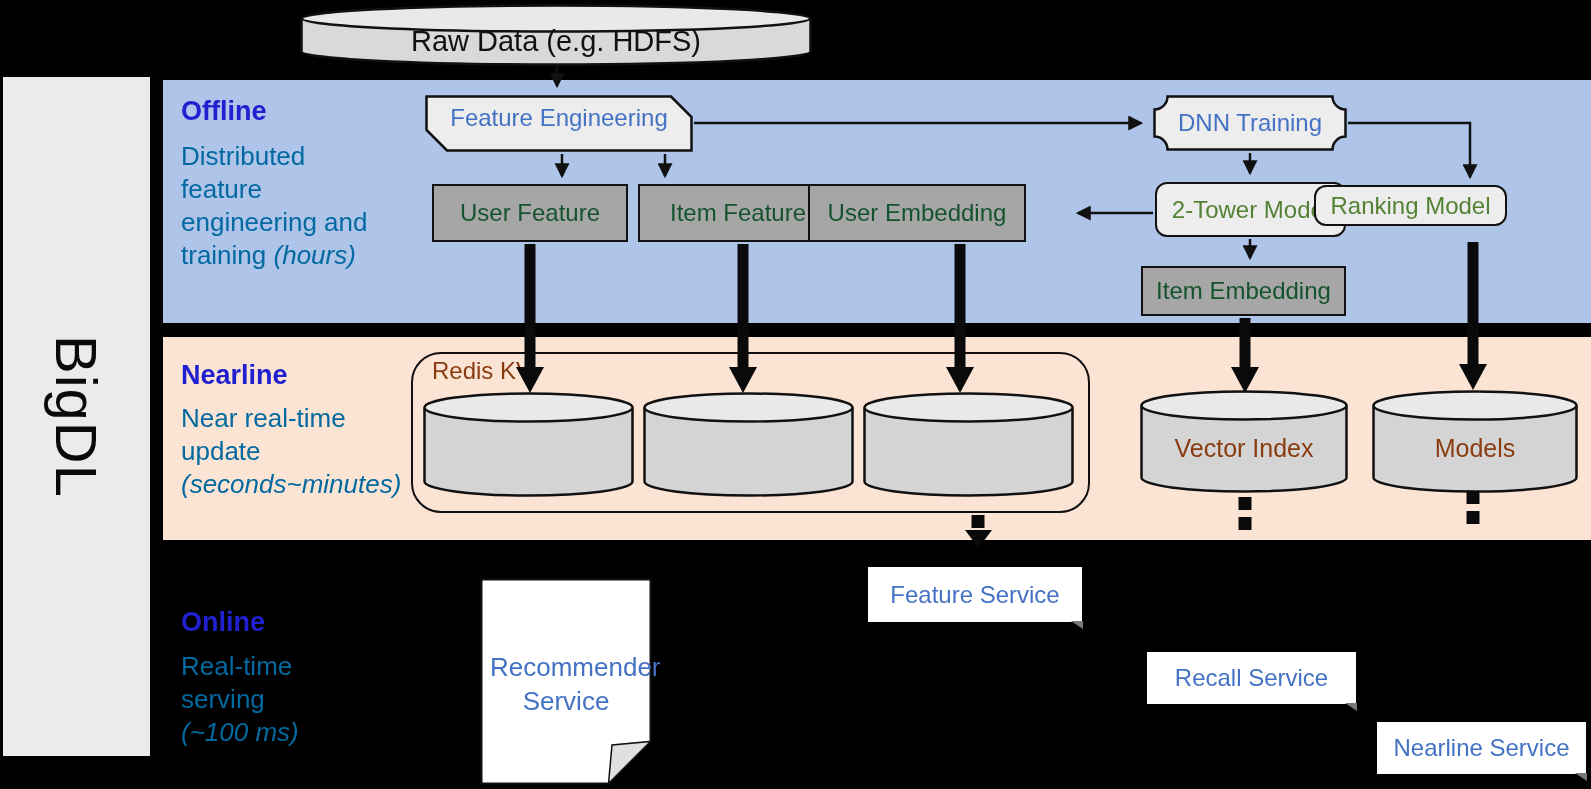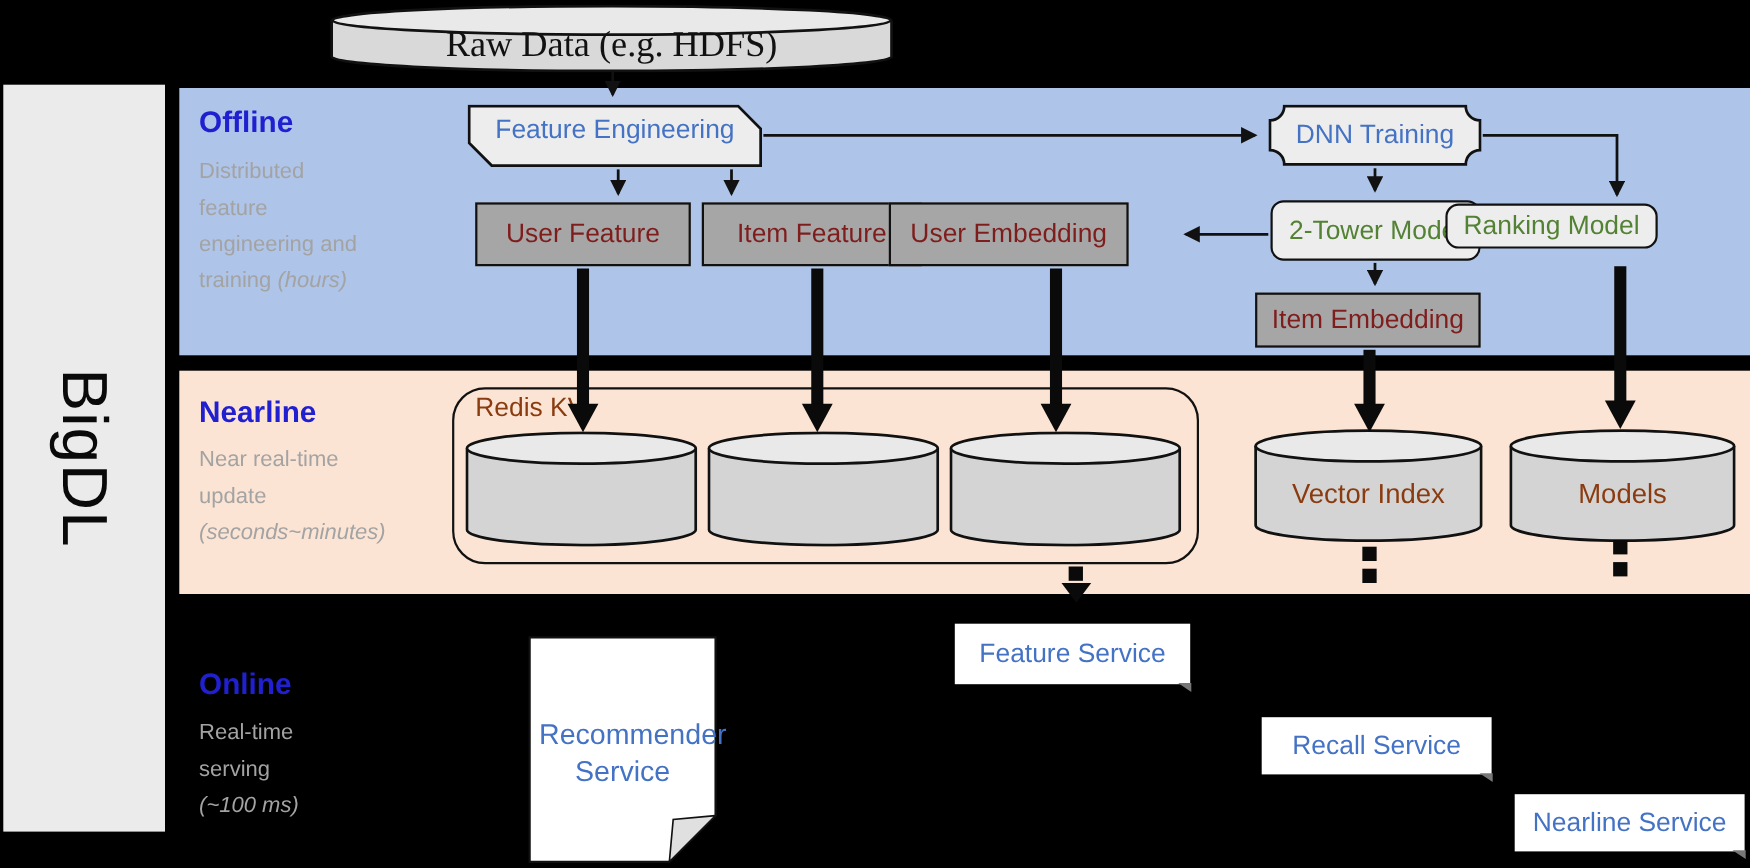--- a/index.html
+++ b/index.html
@@ -11,25 +11,25 @@
   
   .bigdl-bar{left:3px;top:77px;width:147px;height:679px;background:#ebebeb;
     display:flex;align-items:center;justify-content:center;z-index:2;}
   .bigdl-text{transform:rotate(90deg);font-size:58px;color:#0a0a0a;white-space:nowrap;letter-spacing:1px;}
   
   .band{left:163px;width:1428px;z-index:1;}
   .band-offline{top:80px;height:243px;background:#aec4e8;}
   .band-nearline{top:337px;height:203px;background:#fce4d4;}
   
   .sec-title{font-size:27px;font-weight:700;color:#2020d0;z-index:7;}
-  .sec-desc{font-size:20px;color:#a3a3a3;line-height:33px;z-index:7;}
+  .sec-desc{font-size:26px;color:#0369a1;line-height:33px;z-index:7;}
   .sec-desc em{font-style:italic;}
   
   .node-dark{background:#a6a6a6;border:2.5px solid #111;display:flex;align-items:center;justify-content:center;
-    font-size:24px;color:#7f1d1d;z-index:6;box-sizing:border-box;}
+    font-size:24px;color:#14532d;z-index:6;box-sizing:border-box;}
   .node-rounded{background:#ededed;border:2.5px solid #111;border-radius:12px;display:flex;align-items:center;justify-content:center;
     font-size:24px;z-index:6;box-sizing:border-box;}
   .green-text{color:#548235;}
   .blue-text{color:#4472c4;}
   .brown-text{color:#8a3c10;}
   .svg-node{z-index:6;}
   .label-overlay{position:absolute;inset:0;display:flex;align-items:center;justify-content:center;
     font-size:24px;pointer-events:none;}
   
   .redis-box{left:411px;top:352px;width:679px;height:161px;border:2.5px solid #111;border-radius:30px;
@@ -41,21 +41,21 @@
   
   .connectors{left:0;top:0;z-index:5;pointer-events:none;}
   
   .service{background:#fff;display:flex;align-items:center;justify-content:center;
     font-size:24px;z-index:6;}
   .service::after{content:"";position:absolute;right:-1px;bottom:-7px;width:0;height:0;
     border-left:12px solid transparent;border-top:8px solid #777;}
   .doc-label{position:absolute;left:10px;right:10px;top:72px;text-align:center;
     font-size:26px;line-height:34px;pointer-events:none;}
   .raw-label{position:absolute;inset:0;display:flex;align-items:center;justify-content:center;
-    padding-top:12px;font-size:33px;color:#111;pointer-events:none;font-family:Liberation Serif, serif;}
+    padding-top:12px;font-size:29px;color:#111;pointer-events:none;}
 </style>
 </head>
 <body>
 
 <div class="stage">
 
   <div class="abs band band-offline"></div>
   <div class="abs band band-nearline"></div>
 
   <div class="abs bigdl-bar">

